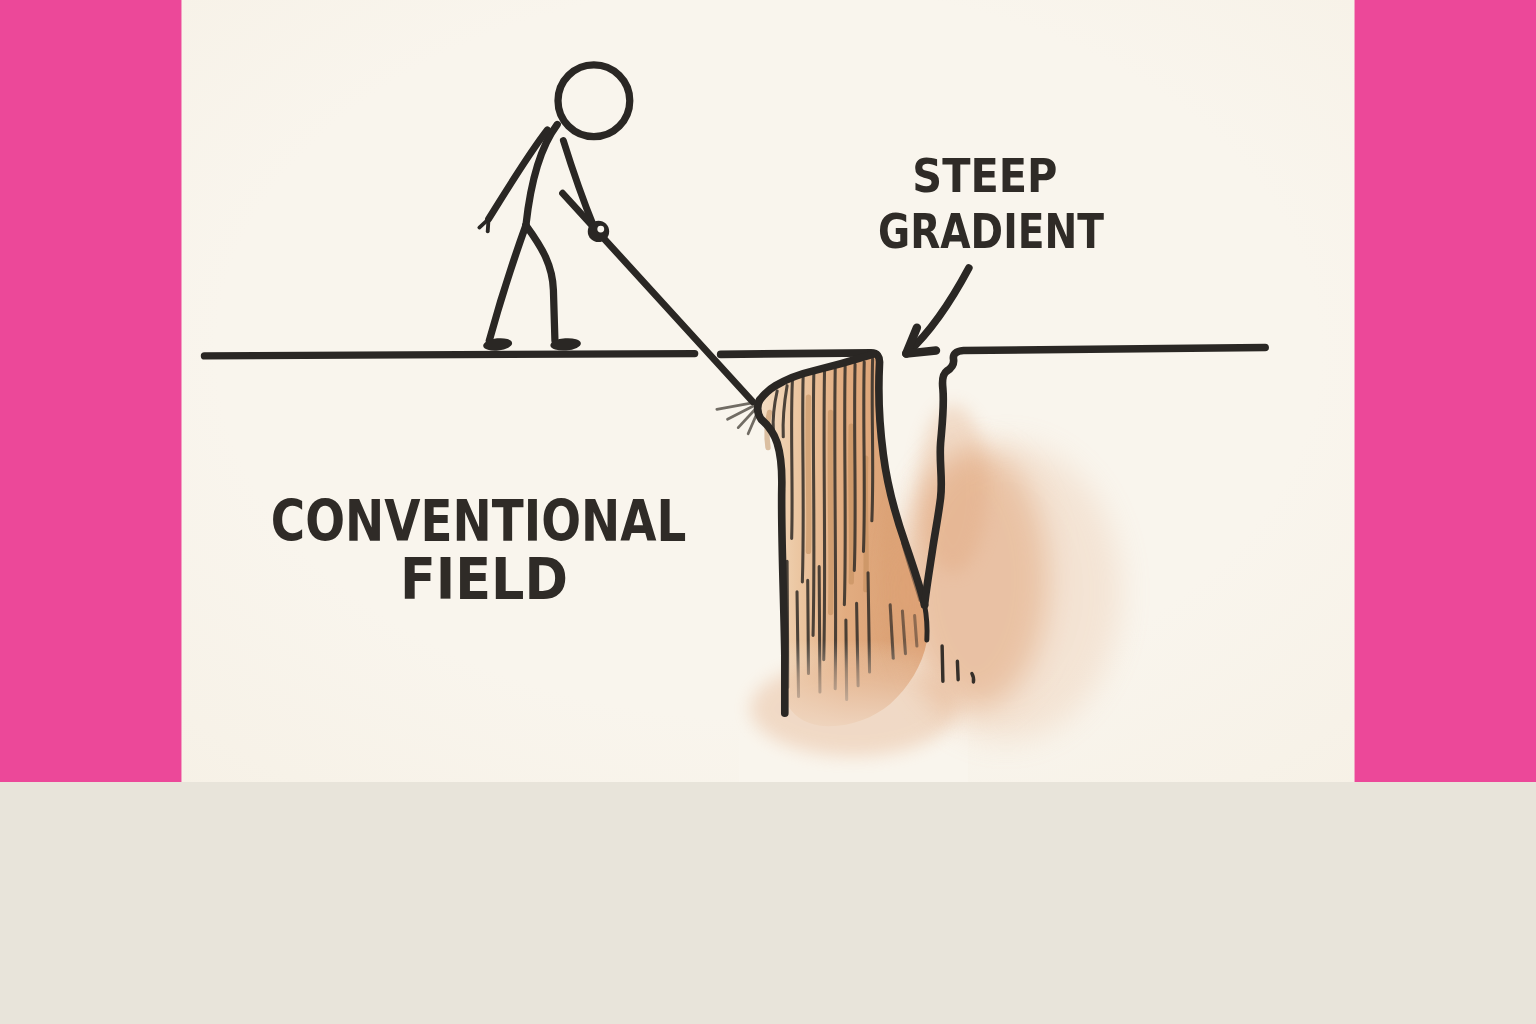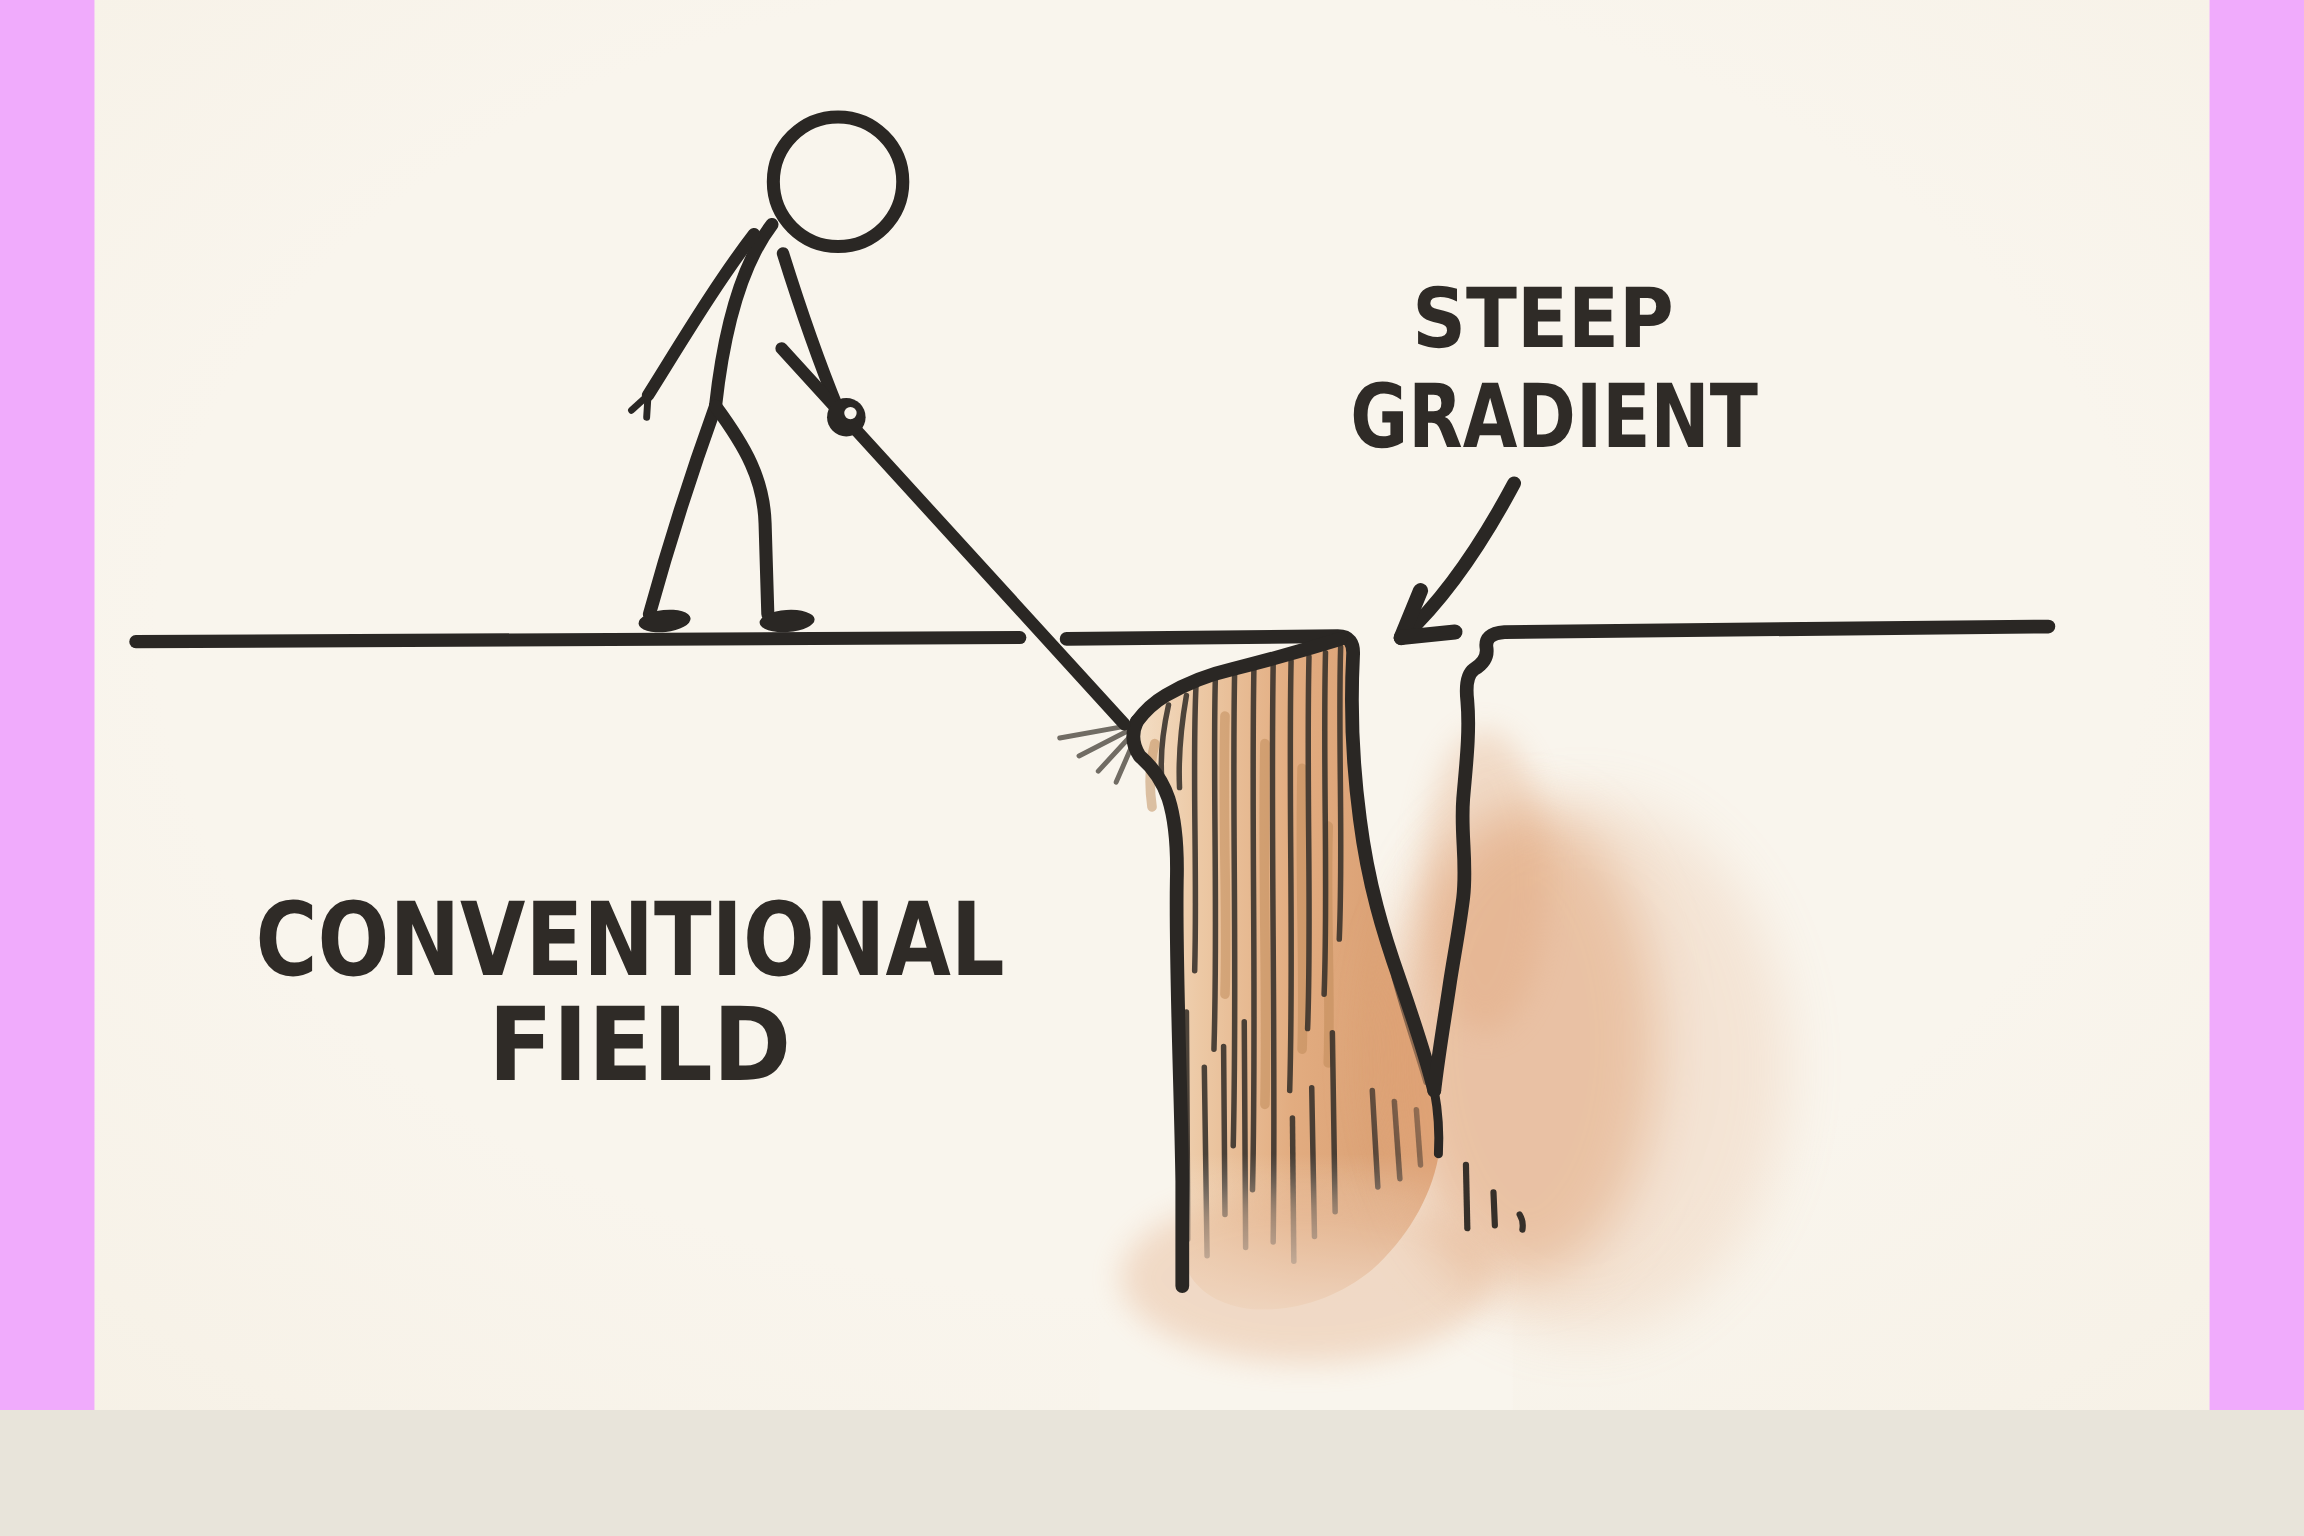--- a/index.html
+++ b/index.html
@@ -1,20 +1,20 @@
 <!DOCTYPE html>
 <html><head>
 <meta charset="utf-8">
 <style>
   html,body{margin:0;padding:0;background:#e8e4da;}
   .stage{
     position:relative;
-    width:1536px;height:940px;
+    width:1536px;height:782px;
     overflow:hidden;
-    background:#f0abfc;
+    background:#ec4899;
     text-align:center;
   }
   .stage svg{position:absolute;left:0;top:0;width:100%;height:100%;}
   .hand-text{
     font-family:"DejaVu Sans", "Liberation Sans", sans-serif;
     font-weight:bold;
   }
 </style>
 </head>
 <body>

